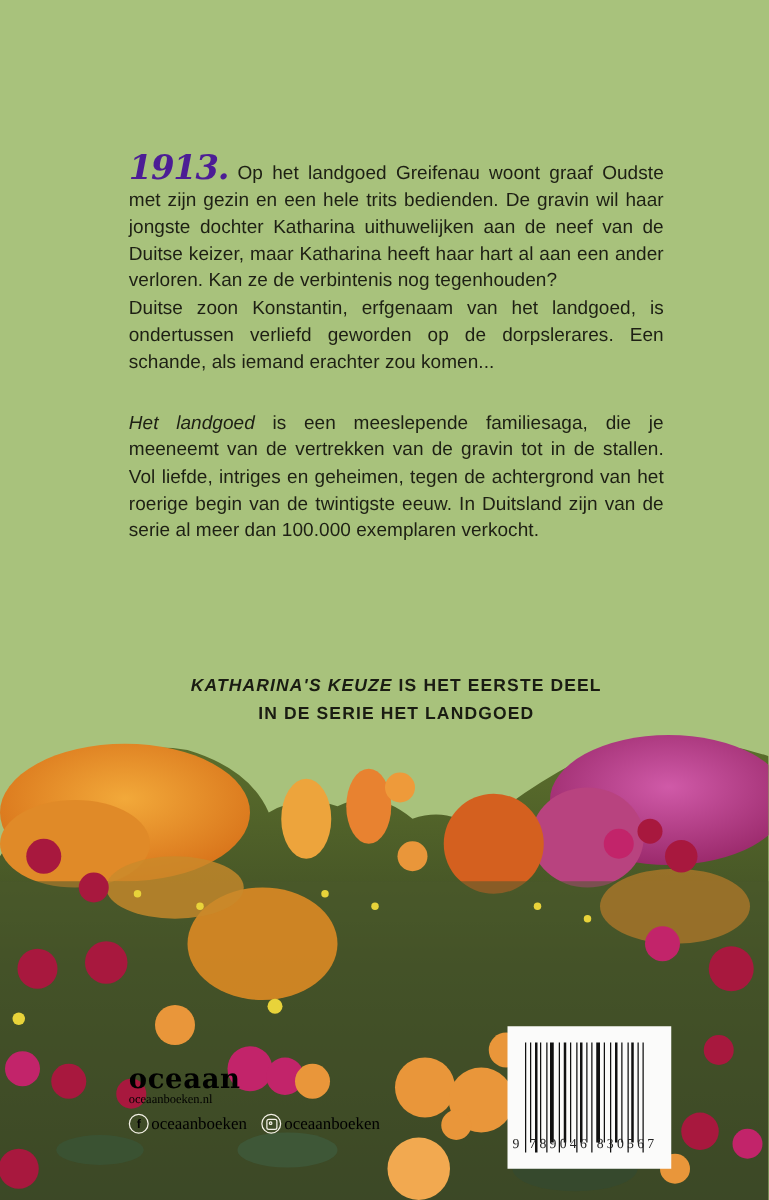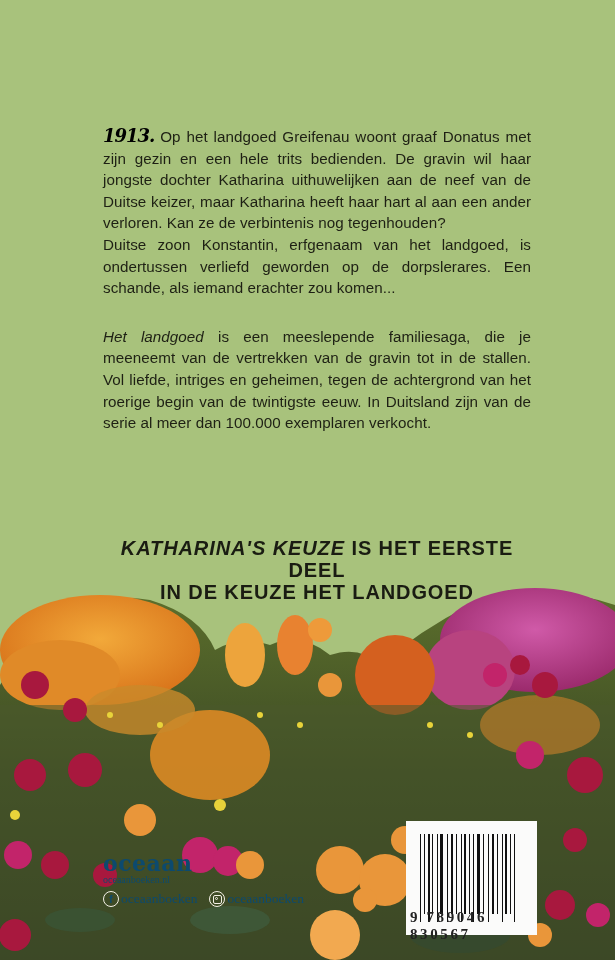--- a/index.html
+++ b/index.html
@@ -10,36 +10,36 @@
     color: #1e2014;
   }
   .blurb {
     position: absolute; left: 103px; top: 126px; width: 428px;
     font-size: 15.2px; line-height: 21.6px; text-align: justify;
     letter-spacing: 0.05px;
   }
   .blurb p { margin: 0; }
   .blurb p.gap { margin-top: 27px; }
   .year {
-    color: #000000; font-family: "DejaVu Serif", "Liberation Serif", serif;
-    font-weight: bold; font-style: italic; font-size: 18px; letter-spacing: -1px;
+    color: #4c1d95; font-family: "DejaVu Serif", "Liberation Serif", serif;
+    font-weight: bold; font-style: italic; font-size: 27px; letter-spacing: -1px;
     line-height: 18px;
   }
   .series {
     position: absolute; left: 103px; width: 428px; top: 537px;
-    text-align: center; font-weight: bold; font-size: 20px; line-height: 22px;
+    text-align: center; font-weight: bold; font-size: 14px; line-height: 22px;
     letter-spacing: 0.9px; color: #1a1c12;
   }
   .series em { font-style: italic; }
 
   
   .garden { position: absolute; left: 0; top: 575px; width: 615px; height: 385px; overflow: hidden; }
   .garden svg { display: block; }
 
-  .publisher { position: absolute; left: 103px; top: 852px; color: #0c4a6e; }
+  .publisher { position: absolute; left: 103px; top: 852px; color: #000000; }
   .logo {
     font-family: "DejaVu Serif", "Liberation Serif", serif; font-weight: bold;
     font-size: 22px; letter-spacing: 0.5px; line-height: 22px;
   }
   .site { font-family: "Liberation Serif", "DejaVu Serif", serif; font-size: 10px; margin-top: 0; }
   .social { display: flex; align-items: center; margin-top: 6px; font-family: "Liberation Serif", serif; font-size: 13.5px; }
   .social .item { display: flex; align-items: center; margin-right: 12px; }
   .circle {
     width: 14px; height: 14px; border: 1.3px solid #f4f1e6; border-radius: 50%;
     display: inline-flex; align-items: center; justify-content: center;
@@ -50,35 +50,35 @@
 
   .barcode-box {
     position: absolute; left: 406px; top: 821px; width: 131px; height: 114px;
     background: #fbfbfa;
   }
   .bars { position: absolute; left: 14px; top: 13px; width: 103px; height: 88px; display: flex; align-items: flex-start; }
   .bars span { display: block; height: 80px; background: #111; }
   .bars span.long { height: 88px; }
   .isbn {
     position: absolute; left: 4px; top: 88px; width: 125px;
-    font-family: "Liberation Serif", serif; font-size: 15px; letter-spacing: 2.6px; color: #222; font-weight: bold;
+    font-family: "Liberation Serif", serif; font-size: 11px; letter-spacing: 2.6px; color: #222;
   }
 </style>
 </head>
 <body>
 
 <div class="blurb">
-  <p><span class="year">1913.</span><span> Op het landgoed Greifenau woont graaf Donatus met zijn gezin en een hele trits bedienden. De gravin wil haar jongste dochter Katharina uithuwelijken aan de neef van de Duitse keizer, maar Katharina heeft haar hart al aan een ander verloren. Kan ze de verbintenis nog tegenhouden?</span></p>
+  <p><span class="year">1913.</span><span> Op het landgoed Greifenau woont graaf Oudste met zijn gezin en een hele trits bedienden. De gravin wil haar jongste dochter Katharina uithuwelijken aan de neef van de Duitse keizer, maar Katharina heeft haar hart al aan een ander verloren. Kan ze de verbintenis nog tegenhouden?</span></p>
   <p>Duitse zoon Konstantin, erfgenaam van het landgoed, is onder­tussen verliefd geworden op de dorpslerares. Een schande, als ie­mand erachter zou komen...</p>
   <p class="gap"><em>Het landgoed</em><span> is een meeslepende familiesaga, die je meeneemt van de vertrekken van de gravin tot in de stallen. Vol liefde, intriges en geheimen, tegen de achtergrond van het roerige begin van de twintigste eeuw. In Duitsland zijn van de serie al meer dan 100.000 exemplaren verkocht.</span></p>
 </div>
 
 <div class="series">
   <div><em>KATHARINA'S KEUZE</em><span> IS HET EERSTE DEEL</span></div>
-  <div>IN DE KEUZE HET LANDGOED</div>
+  <div>IN DE SERIE HET LANDGOED</div>
 </div>
 
 <div class="garden">
   <svg width="615" height="385" viewBox="0 0 615 385" xmlns="http://www.w3.org/2000/svg">
     <defs>
       <radialGradient id="or" cx="50%" cy="40%" r="60%">
           <stop offset="0" stop-color="#f2a93a"></stop>
           <stop offset="1" stop-color="#d8731a"></stop>
         </radialGradient>
       <radialGradient id="pk" cx="50%" cy="40%" r="60%">

